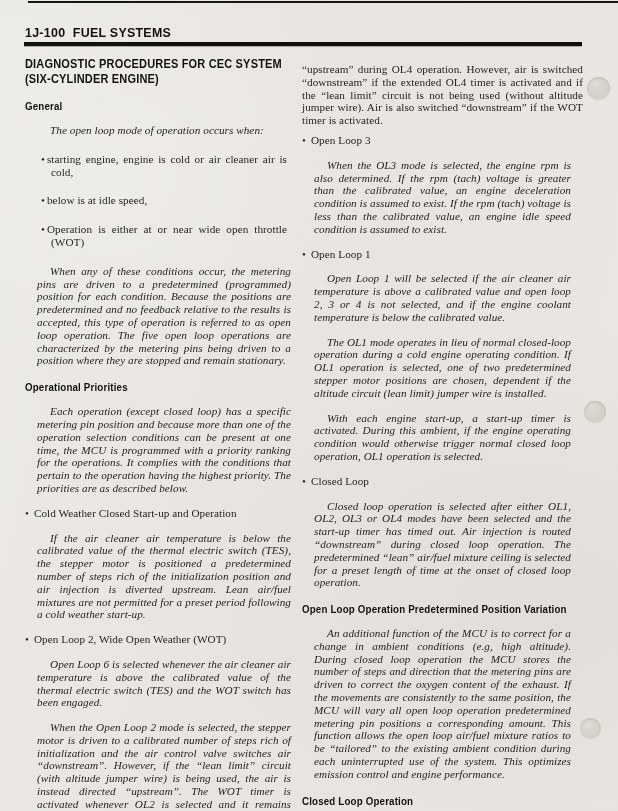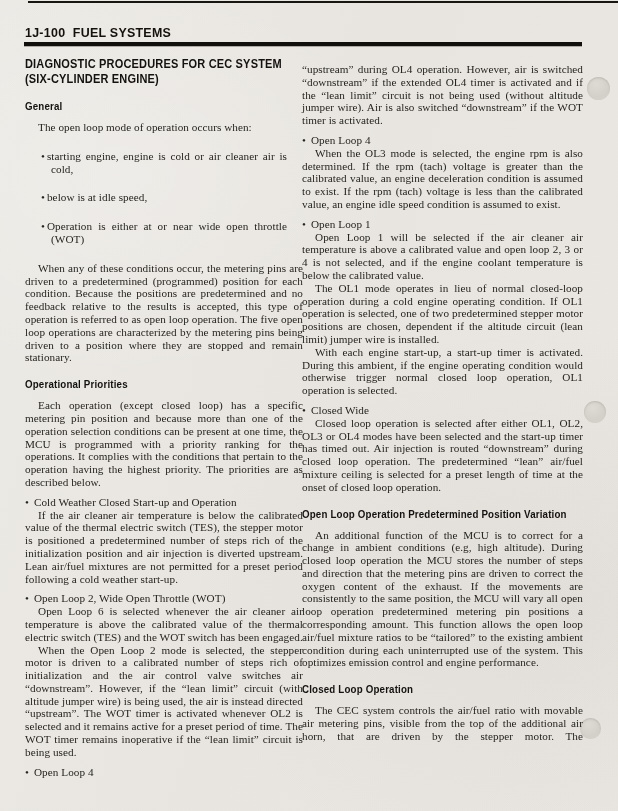--- a/index.html
+++ b/index.html
@@ -45,21 +45,21 @@
     transform:scaleX(0.86); transform-origin:left top;
     letter-spacing:0.2px;
   }
   .subhead {
     font-family:"Liberation Sans", sans-serif; font-weight:bold;
     font-size:11.6px; line-height:13px; color:#141210;
     margin:13px 0 9px 0; white-space:nowrap;
     transform:scaleX(0.84); transform-origin:left top;
     letter-spacing:0.2px;
   }
-  .para { margin:0; text-indent:13px; }
+  .para { margin:12px; text-indent:13px;font-style:italic; }
   .para-cont { margin:0; text-indent:0; }
   .para-runs-on { text-align-last:justify; }
   .bullet { margin:16px; padding-left:10px; text-indent:-10px; }
   .bullet .bmark { margin-right:2px; }
   .bullet-head { margin:7px 0 0 0; padding-left:12px; text-indent:-12px; text-align:left; }
   .bullet-head .bmark { margin-right:5px; }
 </style>
 </head>
 <body>
 
@@ -78,33 +78,33 @@
       <div class="subhead">General</div>
       <p class="para">The open loop mode of operation occurs when:</p>
       <div class="bullet"><span class="bmark">•</span><span>starting engine, engine is cold or air cleaner air is cold,</span></div>
       <div class="bullet"><span class="bmark">•</span><span>below is at idle speed,</span></div>
       <div class="bullet"><span class="bmark">•</span><span>Operation is either at or near wide open throttle (WOT)</span></div>
       <p class="para">When any of these conditions occur, the metering pins are driven to a predetermined (programmed) position for each condition. Because the positions are predetermined and no feedback relative to the results is accepted, this type of operation is referred to as open loop operation. The five open loop operations are characterized by the metering pins being driven to a position where they are stopped and remain stationary.</p>
       <div class="subhead">Operational Priorities</div>
       <p class="para">Each operation (except closed loop) has a specific metering pin position and because more than one of the operation selection conditions can be present at one time, the MCU is programmed with a priority ranking for the operations. It complies with the conditions that pertain to the operation having the highest priority. The priorities are as described below.</p>
       <div class="bullet-head"><span class="bmark">•</span><span>Cold Weather Closed Start-up and Operation</span></div>
       <p class="para">If the air cleaner air temperature is below the calibrated value of the thermal electric switch (TES), the stepper motor is positioned a predetermined number of steps rich of the initialization position and air injection is diverted upstream. Lean air/fuel mixtures are not permitted for a preset period following a cold weather start-up.</p>
-      <div class="bullet-head"><span class="bmark">•</span><span>Open Loop 2, Wide Open Throttle (WOT)</span></div>
+      <div class="bullet-head"><span class="bmark">•</span><span>Open Loop 2, Wide Open Weather (WOT)</span></div>
       <p class="para">Open Loop 6 is selected whenever the air cleaner air temperature is above the calibrated value of the thermal electric switch (TES) and the WOT switch has been engaged.</p>
       <p class="para">When the Open Loop 2 mode is selected, the stepper motor is driven to a calibrated number of steps rich of initialization and the air control valve switches air “downstream”. However, if the “lean limit” circuit (with altitude jumper wire) is being used, the air is instead directed “upstream”. The WOT timer is activated whenever OL2 is selected and it remains active for a preset period of time. The WOT timer remains inoperative if the “lean limit” circuit is being used.</p>
       <div class="bullet-head"><span class="bmark">•</span><span>Open Loop 4</span></div>
     </div>
   <div class="col col-right">
       <p class="para-cont">“upstream” during OL4 operation. However, air is switched “downstream” if the extended OL4 timer is activated and if the “lean limit” circuit is not being used (without altitude jumper wire). Air is also switched “downstream” if the WOT timer is activated.</p>
-      <div class="bullet-head"><span class="bmark">•</span><span>Open Loop 4</span></div>
+      <div class="bullet-head"><span class="bmark">•</span><span>Open Loop 3</span></div>
       <p class="para">When the OL3 mode is selected, the engine rpm is also determined. If the rpm (tach) voltage is greater than the calibrated value, an engine deceleration condition is assumed to exist. If the rpm (tach) voltage is less than the calibrated value, an engine idle speed condition is assumed to exist.</p>
       <div class="bullet-head"><span class="bmark">•</span><span>Open Loop 1</span></div>
       <p class="para">Open Loop 1 will be selected if the air cleaner air temperature is above a calibrated value and open loop 2, 3 or 4 is not selected, and if the engine coolant temperature is below the calibrated value.</p>
       <p class="para">The OL1 mode operates in lieu of normal closed-loop operation during a cold engine operating condition. If OL1 operation is selected, one of two predetermined stepper motor positions are chosen, dependent if the altitude circuit (lean limit) jumper wire is installed.</p>
       <p class="para">With each engine start-up, a start-up timer is activated. During this ambient, if the engine operating condition would otherwise trigger normal closed loop operation, OL1 operation is selected.</p>
-      <div class="bullet-head"><span class="bmark">•</span><span>Closed Wide</span></div>
+      <div class="bullet-head"><span class="bmark">•</span><span>Closed Loop</span></div>
       <p class="para">Closed loop operation is selected after either OL1, OL2, OL3 or OL4 modes have been selected and the start-up timer has timed out. Air injection is routed “downstream” during closed loop operation. The predetermined “lean” air/fuel mixture ceiling is selected for a preset length of time at the onset of closed loop operation.</p>
       <div class="subhead">Open Loop Operation Predetermined Position Variation</div>
       <p class="para">An additional function of the MCU is to correct for a change in ambient conditions (e.g, high altitude). During closed loop operation the MCU stores the number of steps and direction that the metering pins are driven to correct the oxygen content of the exhaust. If the movements are consistently to the same position, the MCU will vary all open loop operation predetermined metering pin positions a corresponding amount. This function allows the open loop air/fuel mixture ratios to be “tailored” to the existing ambient condition during each uninterrupted use of the system. This optimizes emission control and engine performance.</p>
       <div class="subhead">Closed Loop Operation</div>
       <p class="para para-runs-on">The CEC system controls the air/fuel ratio with movable air metering pins, visible from the top of the additional air horn, that are driven by the stepper motor. The</p>
     </div>
 </div>
 
 </body></html>

